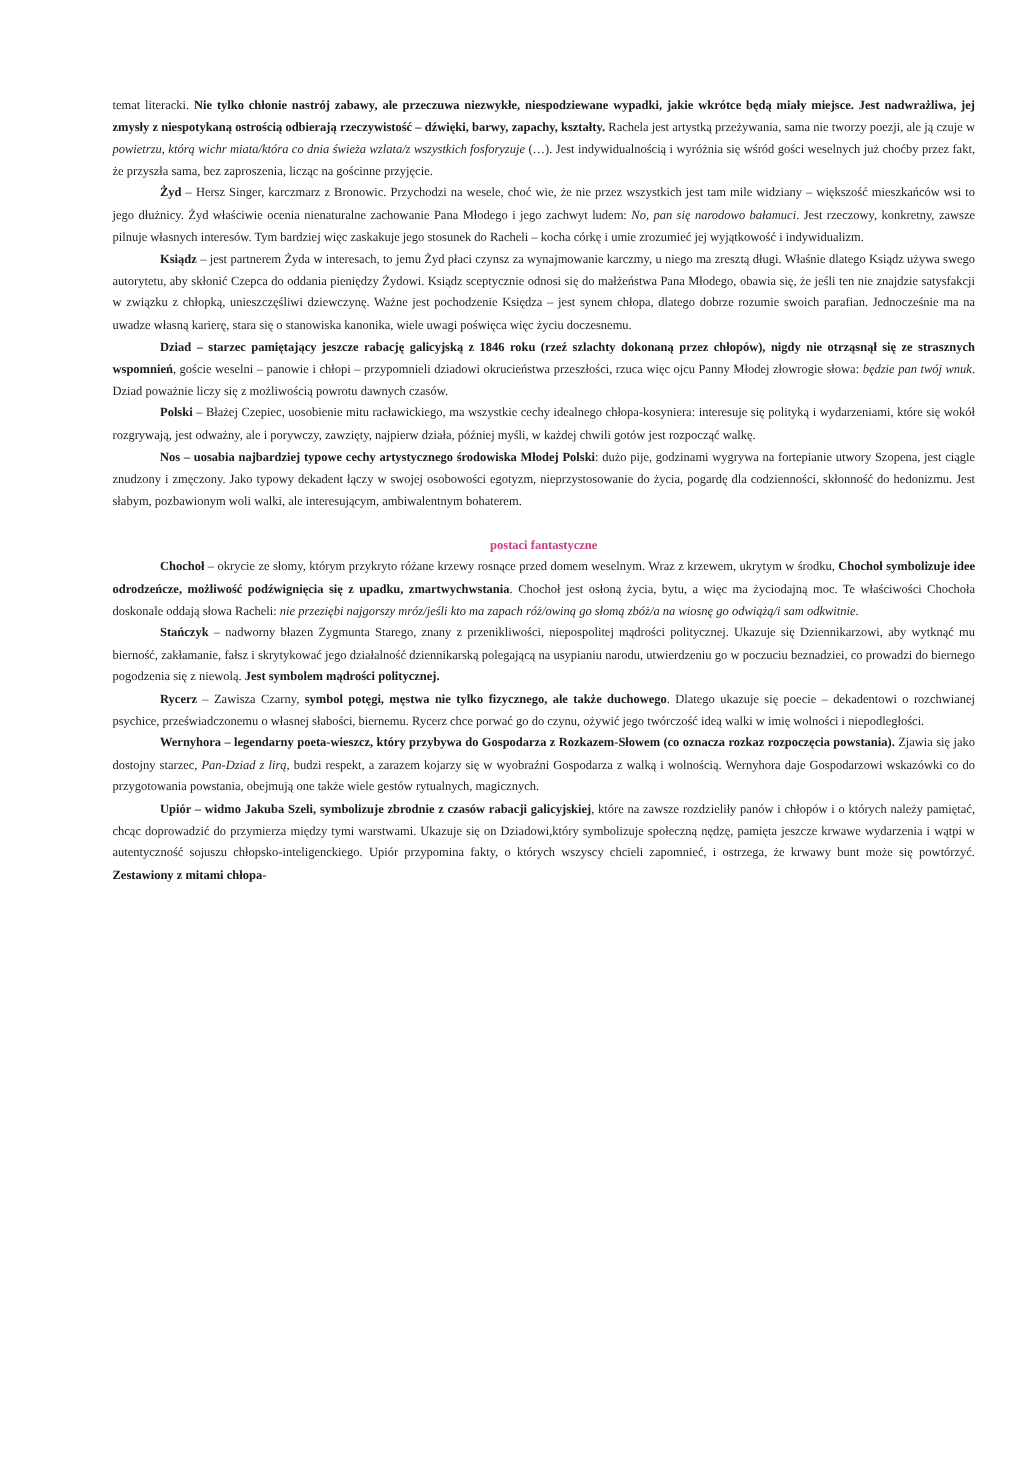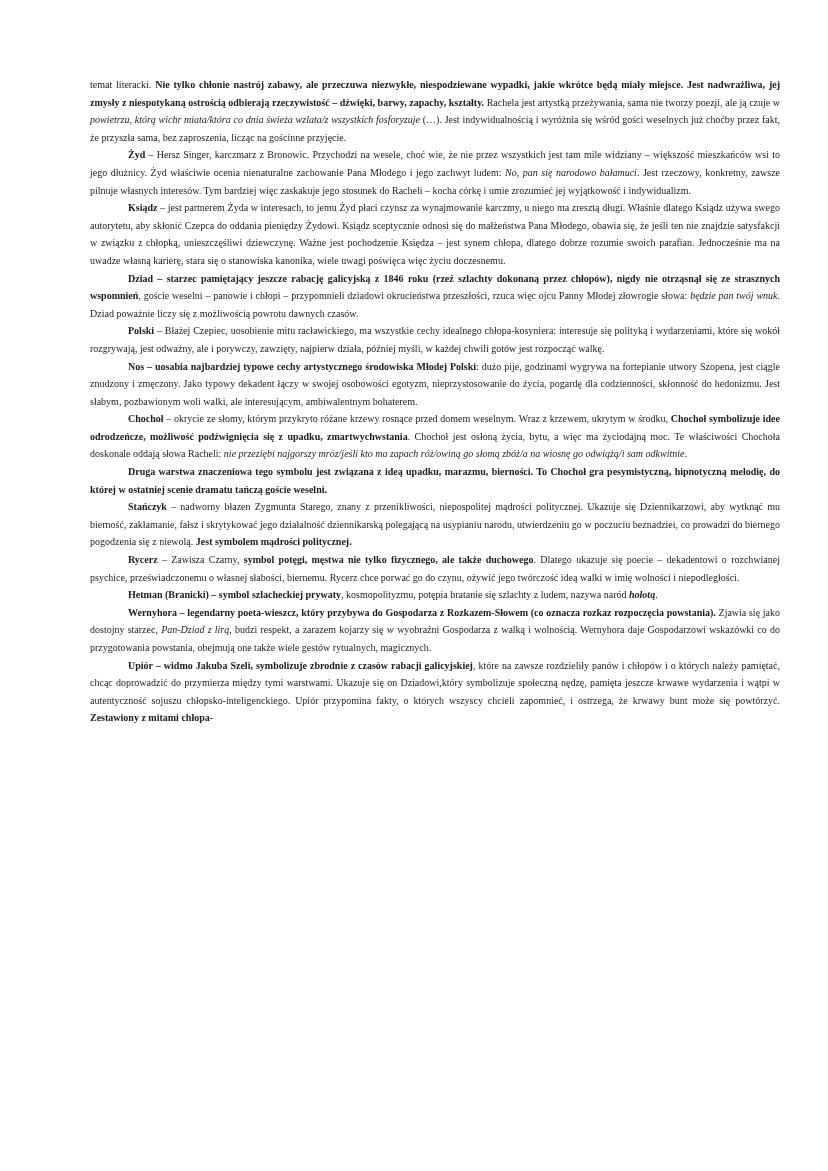--- a/index.html
+++ b/index.html
@@ -47,21 +47,20 @@
 <body>
 
 <div class="page">
   <div class="doc-body">
       <p class="para"><span class="run">temat literacki. </span><span class="run b">Nie tylko chłonie nastrój zabawy, ale przeczuwa niezwykłe, niespodziewane wypadki, jakie wkrótce będą miały miejsce. Jest nadwrażliwa, jej zmysły z niespotykaną ostrością odbierają rzeczywistość – dźwięki, barwy, zapachy, kształty.</span><span class="run"> Rachela jest artystką przeżywania, sama nie tworzy poezji, ale ją czuje w </span><span class="run i">powietrzu, którą wichr miata/która co dnia świeża wzlata/z wszystkich fosforyzuje</span><span class="run"> (…). Jest indywidualnością i wyróżnia się wśród gości weselnych już choćby przez fakt, że przyszła sama, bez zaproszenia, licząc na gościnne przyjęcie.</span></p>
       <p class="para indent"><span class="run b">Żyd</span><span class="run"> – Hersz Singer, karczmarz z Bronowic. Przychodzi na wesele, choć wie, że nie przez wszystkich jest tam mile widziany – większość mieszkańców wsi to jego dłużnicy. Żyd właściwie ocenia nienaturalne zachowanie Pana Młodego i jego zachwyt ludem: </span><span class="run i">No, pan się narodowo bałamuci</span><span class="run">. Jest rzeczowy, konkretny, zawsze pilnuje własnych interesów. Tym bardziej więc zaskakuje jego stosunek do Racheli – kocha córkę i umie zrozumieć jej wyjątkowość i indywidualizm.</span></p>
       <p class="para indent"><span class="run b">Ksiądz</span><span class="run"> – jest partnerem Żyda w interesach, to jemu Żyd płaci czynsz za wynajmowanie karczmy, u niego ma zresztą długi. Właśnie dlatego Ksiądz używa swego autorytetu, aby skłonić Czepca do oddania pieniędzy Żydowi. Ksiądz sceptycznie odnosi się do małżeństwa Pana Młodego, obawia się, że jeśli ten nie znajdzie satysfakcji w związku z chłopką, unieszczęśliwi dziewczynę. Ważne jest pochodzenie Księdza – jest synem chłopa, dlatego dobrze rozumie swoich parafian. Jednocześnie ma na uwadze własną karierę, stara się o stanowiska kanonika, wiele uwagi poświęca więc życiu doczesnemu.</span></p>
       <p class="para indent"><span class="run b">Dziad – starzec pamiętający jeszcze rabację galicyjską z 1846 roku (rzeź szlachty dokonaną przez chłopów), nigdy nie otrząsnął się ze strasznych wspomnień</span><span class="run">, goście weselni – panowie i chłopi – przypomnieli dziadowi okrucieństwa przeszłości, rzuca więc ojcu Panny Młodej złowrogie słowa: </span><span class="run i">będzie pan twój wnuk</span><span class="run">. Dziad poważnie liczy się z możliwością powrotu dawnych czasów.</span></p>
       <p class="para indent"><span class="run b">Polski</span><span class="run"> – Błażej Czepiec, uosobienie mitu racławickiego, ma wszystkie cechy idealnego chłopa-kosyniera: interesuje się polityką i wydarzeniami, które się wokół rozgrywają, jest odważny, ale i porywczy, zawzięty, najpierw działa, później myśli, w każdej chwili gotów jest rozpocząć walkę.</span></p>
       <p class="para indent"><span class="run b">Nos – uosabia najbardziej typowe cechy artystycznego środowiska Młodej Polski</span><span class="run">: dużo pije, godzinami wygrywa na fortepianie utwory Szopena, jest ciągle znudzony i zmęczony. Jako typowy dekadent łączy w swojej osobowości egotyzm, nieprzystosowanie do życia, pogardę dla codzienności, skłonność do hedonizmu. Jest słabym, pozbawionym woli walki, ale interesującym, ambiwalentnym bohaterem.</span></p>
+      <div class="section-heading">postaci fantastyczne</div>
       <p class="para indent"><span class="run b">Chochoł</span><span class="run"> – okrycie ze słomy, którym przykryto różane krzewy rosnące przed domem weselnym. Wraz z krzewem, ukrytym w środku, </span><span class="run b">Chochoł symbolizuje idee odrodzeńcze, możliwość podźwignięcia się z upadku, zmartwychwstania</span><span class="run">. Chochoł jest osłoną życia, bytu, a więc ma życiodajną moc. Te właściwości Chochoła doskonale oddają słowa Racheli: </span><span class="run i">nie przeziębi najgorszy mróz/jeśli kto ma zapach róż/owiną go słomą zbóż/a na wiosnę go odwiążą/i sam odkwitnie</span><span class="run">.</span></p>
-      <p class="para indent"><span class="run b">Druga warstwa znaczeniowa tego symbolu jest związana z ideą upadku, marazmu, bierności. To Chochoł gra pesymistyczną, hipnotyczną melodię, do której w ostatniej scenie dramatu tańczą goście weselni.</span></p>
       <p class="para indent"><span class="run b">Stańczyk</span><span class="run"> – nadworny błazen Zygmunta Starego, znany z przenikliwości, niepospolitej mądrości politycznej. Ukazuje się Dziennikarzowi, aby wytknąć mu bierność, zakłamanie, fałsz i skrytykować jego działalność dziennikarską polegającą na usypianiu narodu, utwierdzeniu go w poczuciu beznadziei, co prowadzi do biernego pogodzenia się z niewolą. </span><span class="run b">Jest symbolem mądrości politycznej.</span></p>
       <p class="para indent"><span class="run b">Rycerz</span><span class="run"> – Zawisza Czarny, </span><span class="run b">symbol potęgi, męstwa nie tylko fizycznego, ale także duchowego</span><span class="run">. Dlatego ukazuje się poecie – dekadentowi o rozchwianej psychice, przeświadczonemu o własnej słabości, biernemu. Rycerz chce porwać go do czynu, ożywić jego twórczość ideą walki w imię wolności i niepodległości.</span></p>
-      <p class="para indent"><span class="run b">Hetman (Branicki) – symbol szlacheckiej prywaty</span><span class="run">, kosmopolityzmu, potępia bratanie się szlachty z ludem, nazywa naród </span><span class="run b i">hołotą</span><span class="run">.</span></p>
       <p class="para indent"><span class="run b">Wernyhora – legendarny poeta-wieszcz, który przybywa do Gospodarza z Rozkazem-Słowem (co oznacza rozkaz rozpoczęcia powstania).</span><span class="run"> Zjawia się jako dostojny starzec, </span><span class="run i">Pan-Dziad z lirą</span><span class="run">, budzi respekt, a zarazem kojarzy się w wyobraźni Gospodarza z walką i wolnością. Wernyhora daje Gospodarzowi wskazówki co do przygotowania powstania, obejmują one także wiele gestów rytualnych, magicznych.</span></p>
       <p class="para indent"><span class="run b">Upiór – widmo Jakuba Szeli, symbolizuje zbrodnie z czasów rabacji galicyjskiej</span><span class="run">, które na zawsze rozdzieliły panów i chłopów i o których należy pamiętać, chcąc doprowadzić do przymierza między tymi warstwami. Ukazuje się on Dziadowi,który symbolizuje społeczną nędzę, pamięta jeszcze krwawe wydarzenia i wątpi w autentyczność sojuszu chłopsko-inteligenckiego. Upiór przypomina fakty, o których wszyscy chcieli zapomnieć, i ostrzega, że krwawy bunt może się powtórzyć. </span><span class="run b">Zestawiony z mitami chłopa-</span></p>
     </div>
 </div>
 
 </body></html>

